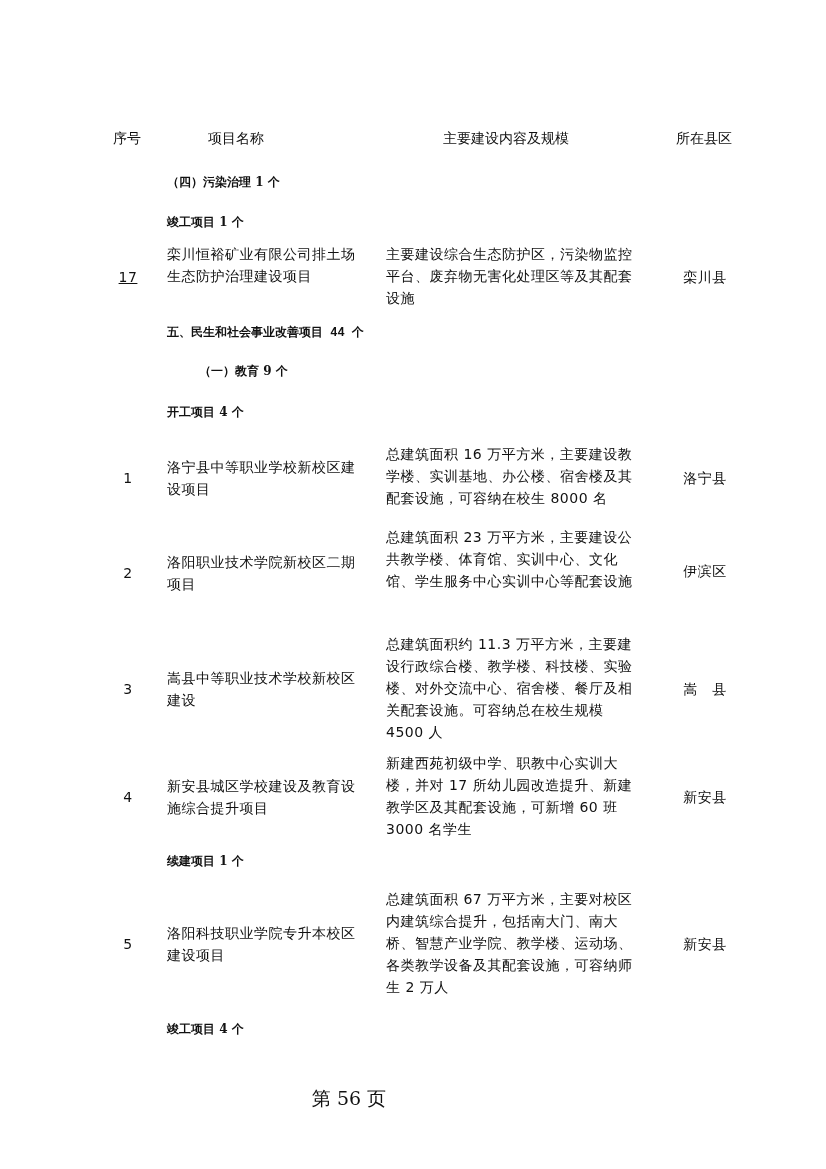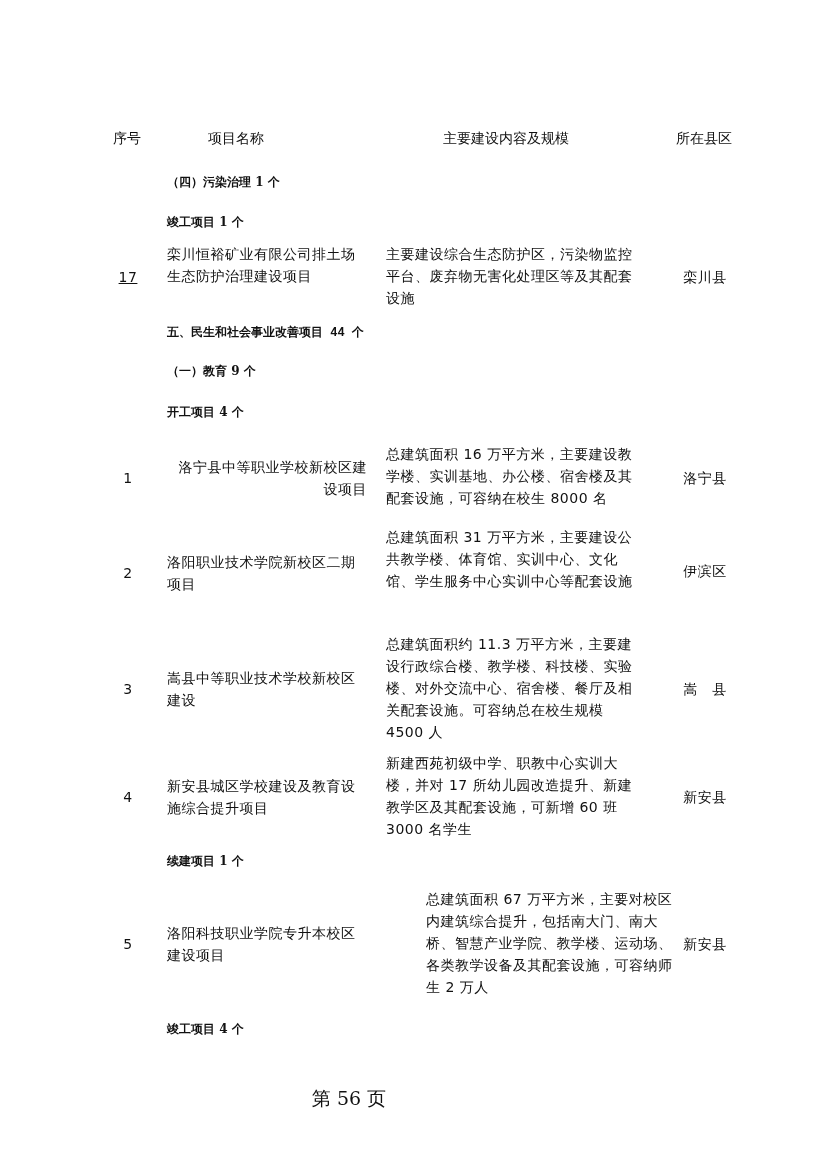--- a/index.html
+++ b/index.html
@@ -27,34 +27,34 @@
 <div class="abs sec" style="top:214px;">竣工项目 1 个</div>
 
 <div>
   <div class="abs cell num" style="top:266px;text-decoration:underline;">17</div>
   <div class="abs cell name" style="top:243px;">栾川恒裕矿业有限公司排土场生态防护治理建设项目</div>
   <div class="abs cell content" style="top:243px;">主要建设综合生态防护区，污染物监控平台、废弃物无害化处理区等及其配套设施</div>
   <div class="abs cell county" style="top:266px;">栾川县</div>
 </div>
 
 <div class="abs sec" style="top:324px;font-family:Liberation Mono, monospace;">五、民生和社会事业改善项目 44 个</div>
-<div class="abs sec" style="top:363px;">（一）教育 9 个</div>
+<div class="abs sec" style="top:363px;margin-left:32px;">（一）教育 9 个</div>
 <div class="abs sec" style="top:404px;">开工项目 4 个</div>
 
 <div>
   <div class="abs cell num" style="top:467px;">1</div>
-  <div class="abs cell name" style="top:456px;text-align:right;">洛宁县中等职业学校新校区建设项目</div>
+  <div class="abs cell name" style="top:456px;">洛宁县中等职业学校新校区建设项目</div>
   <div class="abs cell content" style="top:443px;">总建筑面积 16 万平方米，主要建设教学楼、实训基地、办公楼、宿舍楼及其配套设施，可容纳在校生 8000 名</div>
   <div class="abs cell county" style="top:467px;">洛宁县</div>
 </div>
 
 <div>
   <div class="abs cell num" style="top:562px;">2</div>
   <div class="abs cell name" style="top:551px;">洛阳职业技术学院新校区二期项目</div>
-  <div class="abs cell content" style="top:526px;">总建筑面积 31 万平方米，主要建设公共教学楼、体育馆、实训中心、文化馆、学生服务中心实训中心等配套设施</div>
+  <div class="abs cell content" style="top:526px;">总建筑面积 23 万平方米，主要建设公共教学楼、体育馆、实训中心、文化馆、学生服务中心实训中心等配套设施</div>
   <div class="abs cell county" style="top:560px;">伊滨区</div>
 </div>
 
 <div>
   <div class="abs cell num" style="top:678px;">3</div>
   <div class="abs cell name" style="top:667px;">嵩县中等职业技术学校新校区建设</div>
   <div class="abs cell content" style="top:633px;">总建筑面积约 11.3 万平方米，主要建设行政综合楼、教学楼、科技楼、实验楼、对外交流中心、宿舍楼、餐厅及相关配套设施。可容纳总在校生规模 4500 人</div>
   <div class="abs cell county" style="top:678px;">嵩　县</div>
 </div>
 
@@ -63,19 +63,19 @@
   <div class="abs cell name" style="top:775px;">新安县城区学校建设及教育设施综合提升项目</div>
   <div class="abs cell content" style="top:752px;">新建西苑初级中学、职教中心实训大楼，并对 17 所幼儿园改造提升、新建教学区及其配套设施，可新增 60 班 3000 名学生</div>
   <div class="abs cell county" style="top:786px;">新安县</div>
 </div>
 
 <div class="abs sec" style="top:853px;">续建项目 1 个</div>
 
 <div>
   <div class="abs cell num" style="top:933px;">5</div>
   <div class="abs cell name" style="top:922px;">洛阳科技职业学院专升本校区建设项目</div>
-  <div class="abs cell content" style="top:888px;margin-left:40px;">总建筑面积 67 万平方米，主要对校区内建筑综合提升，包括南大门、南大桥、智慧产业学院、教学楼、运动场、各类教学设备及其配套设施，可容纳师生 2 万人</div>
+  <div class="abs cell content" style="top:888px;">总建筑面积 67 万平方米，主要对校区内建筑综合提升，包括南大门、南大桥、智慧产业学院、教学楼、运动场、各类教学设备及其配套设施，可容纳师生 2 万人</div>
   <div class="abs cell county" style="top:933px;">新安县</div>
 </div>
 
 <div class="abs sec" style="top:1021px;">竣工项目 4 个</div>
 
 <div class="abs footer">第 56 页</div>
 
 </body></html>

